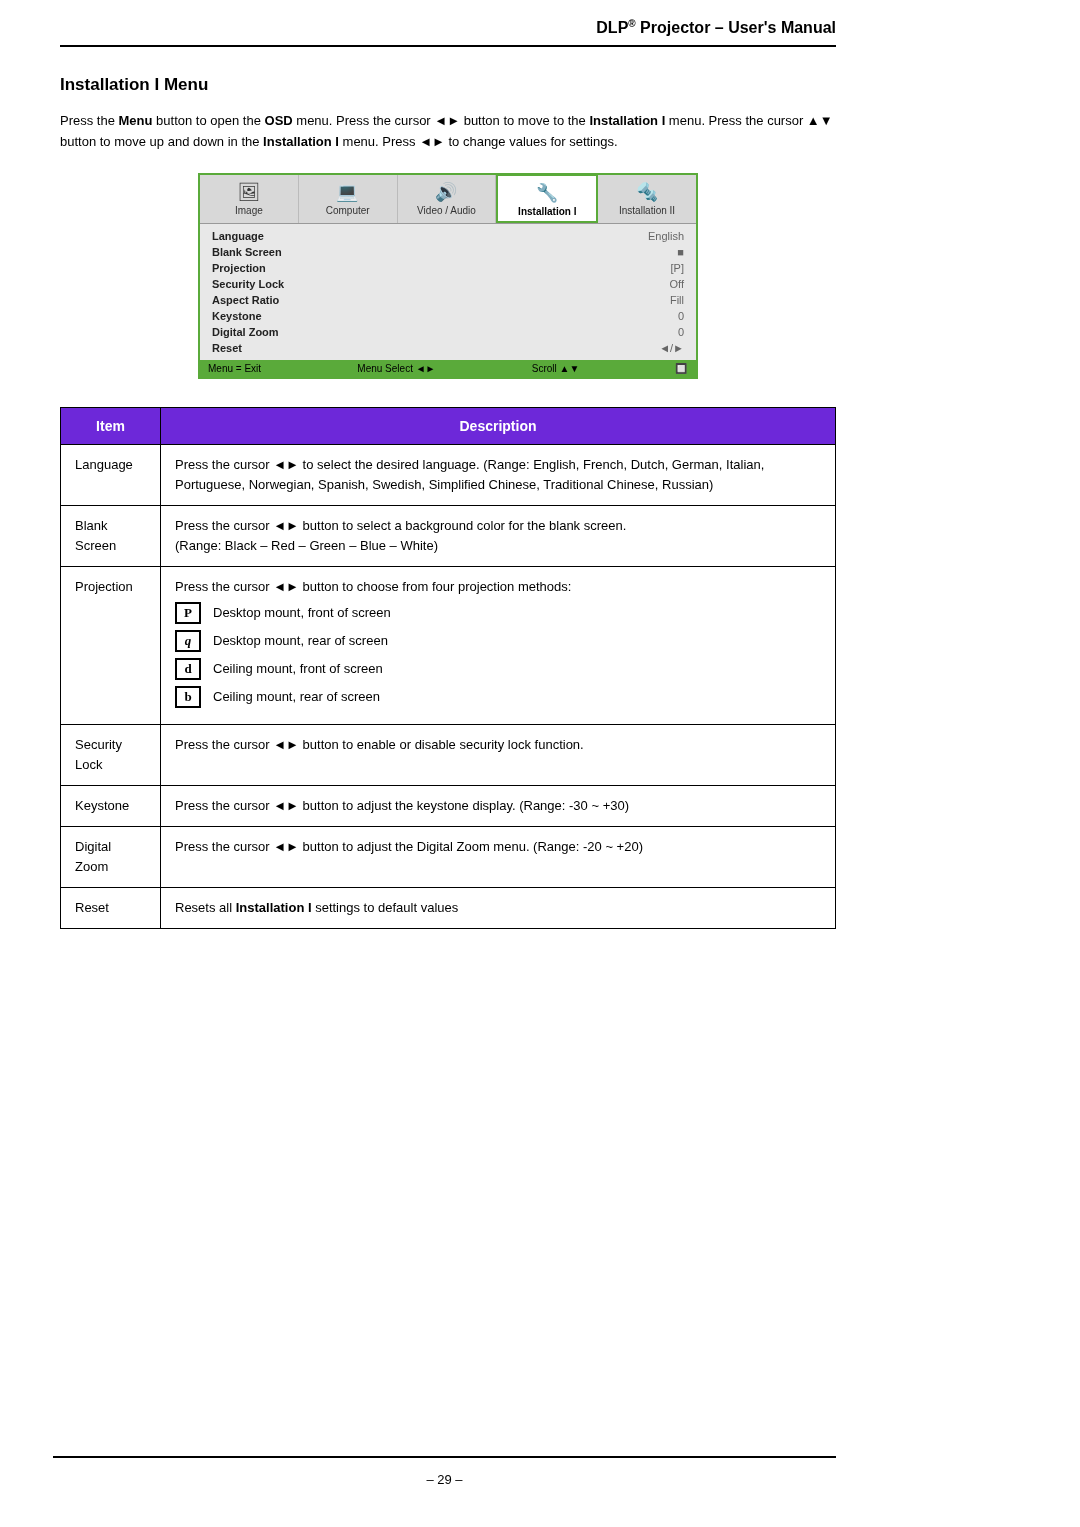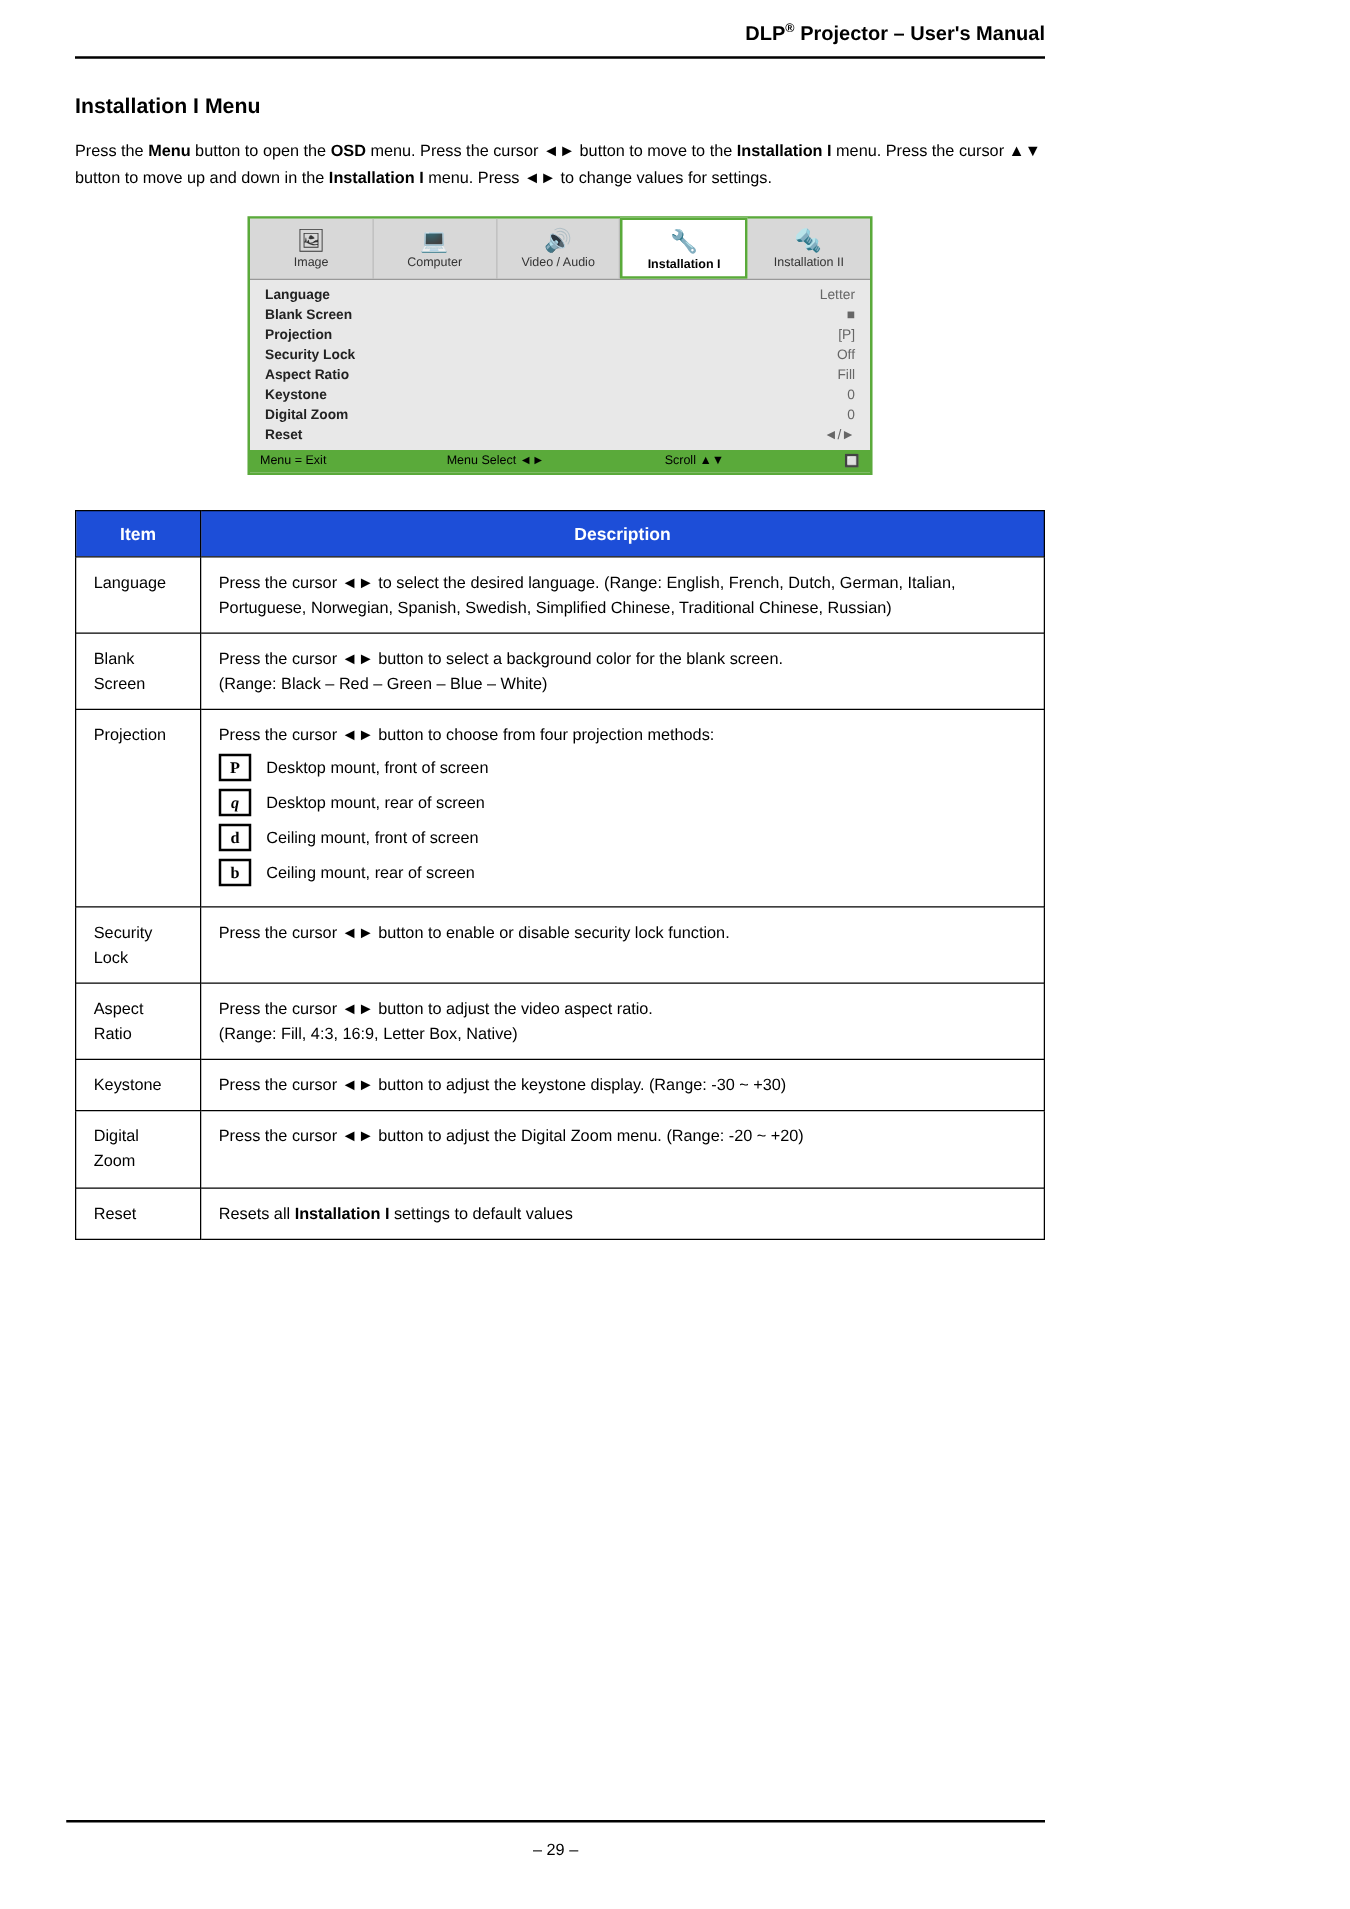--- a/index.html
+++ b/index.html
@@ -112,21 +112,21 @@
       gap: 21px;
     }
 
     
     .main-table {
       width: 100%;
       border-collapse: collapse;
       border: 1px solid #000;
     }
     .main-table th {
-      background: #1d4ed8;
+      background: #6d28d9;
       color: #fff;
       padding: 10px 14px;
       text-align: center;
       font-size: 14px;
       font-weight: bold;
       border: 1px solid #000;
     }
     .main-table th.item-th { width: 100px; }
     .main-table td {
       border: 1px solid #000;
@@ -213,21 +213,21 @@
           Installation I
         </div>
         <div class="osd-tab">
           <span class="osd-tab-icon">🔩</span>
           Installation II
         </div>
       </div>
       <div class="osd-menu-rows">
         <div class="osd-menu-row">
           <span class="label">Language</span>
-          <span class="val">Letter</span>
+          <span class="val">English</span>
         </div>
         <div class="osd-menu-row">
           <span class="label">Blank Screen</span>
           <span class="val">■</span>
         </div>
         <div class="osd-menu-row">
           <span class="label">Projection</span>
           <span class="val">[P]</span>
         </div>
         <div class="osd-menu-row">
@@ -309,27 +309,20 @@
         </td>
       </tr>
 
       <tr>
         <td class="item-cell">Security<br>Lock</td>
         <td>
           Press the cursor ◄► button to enable or disable security lock function.
         </td>
       </tr>
 
-      <tr>
-        <td class="item-cell">Aspect<br>Ratio</td>
-        <td>
-          Press the cursor ◄► button to adjust the video aspect ratio.<br>
-          (Range: Fill, 4:3, 16:9, Letter Box, Native)
-        </td>
-      </tr>
 
       <tr>
         <td class="item-cell">Keystone</td>
         <td>
           Press the cursor ◄► button to adjust the keystone display. (Range: -30 ~ +30)
         </td>
       </tr>
 
       <tr>
         <td class="item-cell">Digital<br>Zoom</td>

